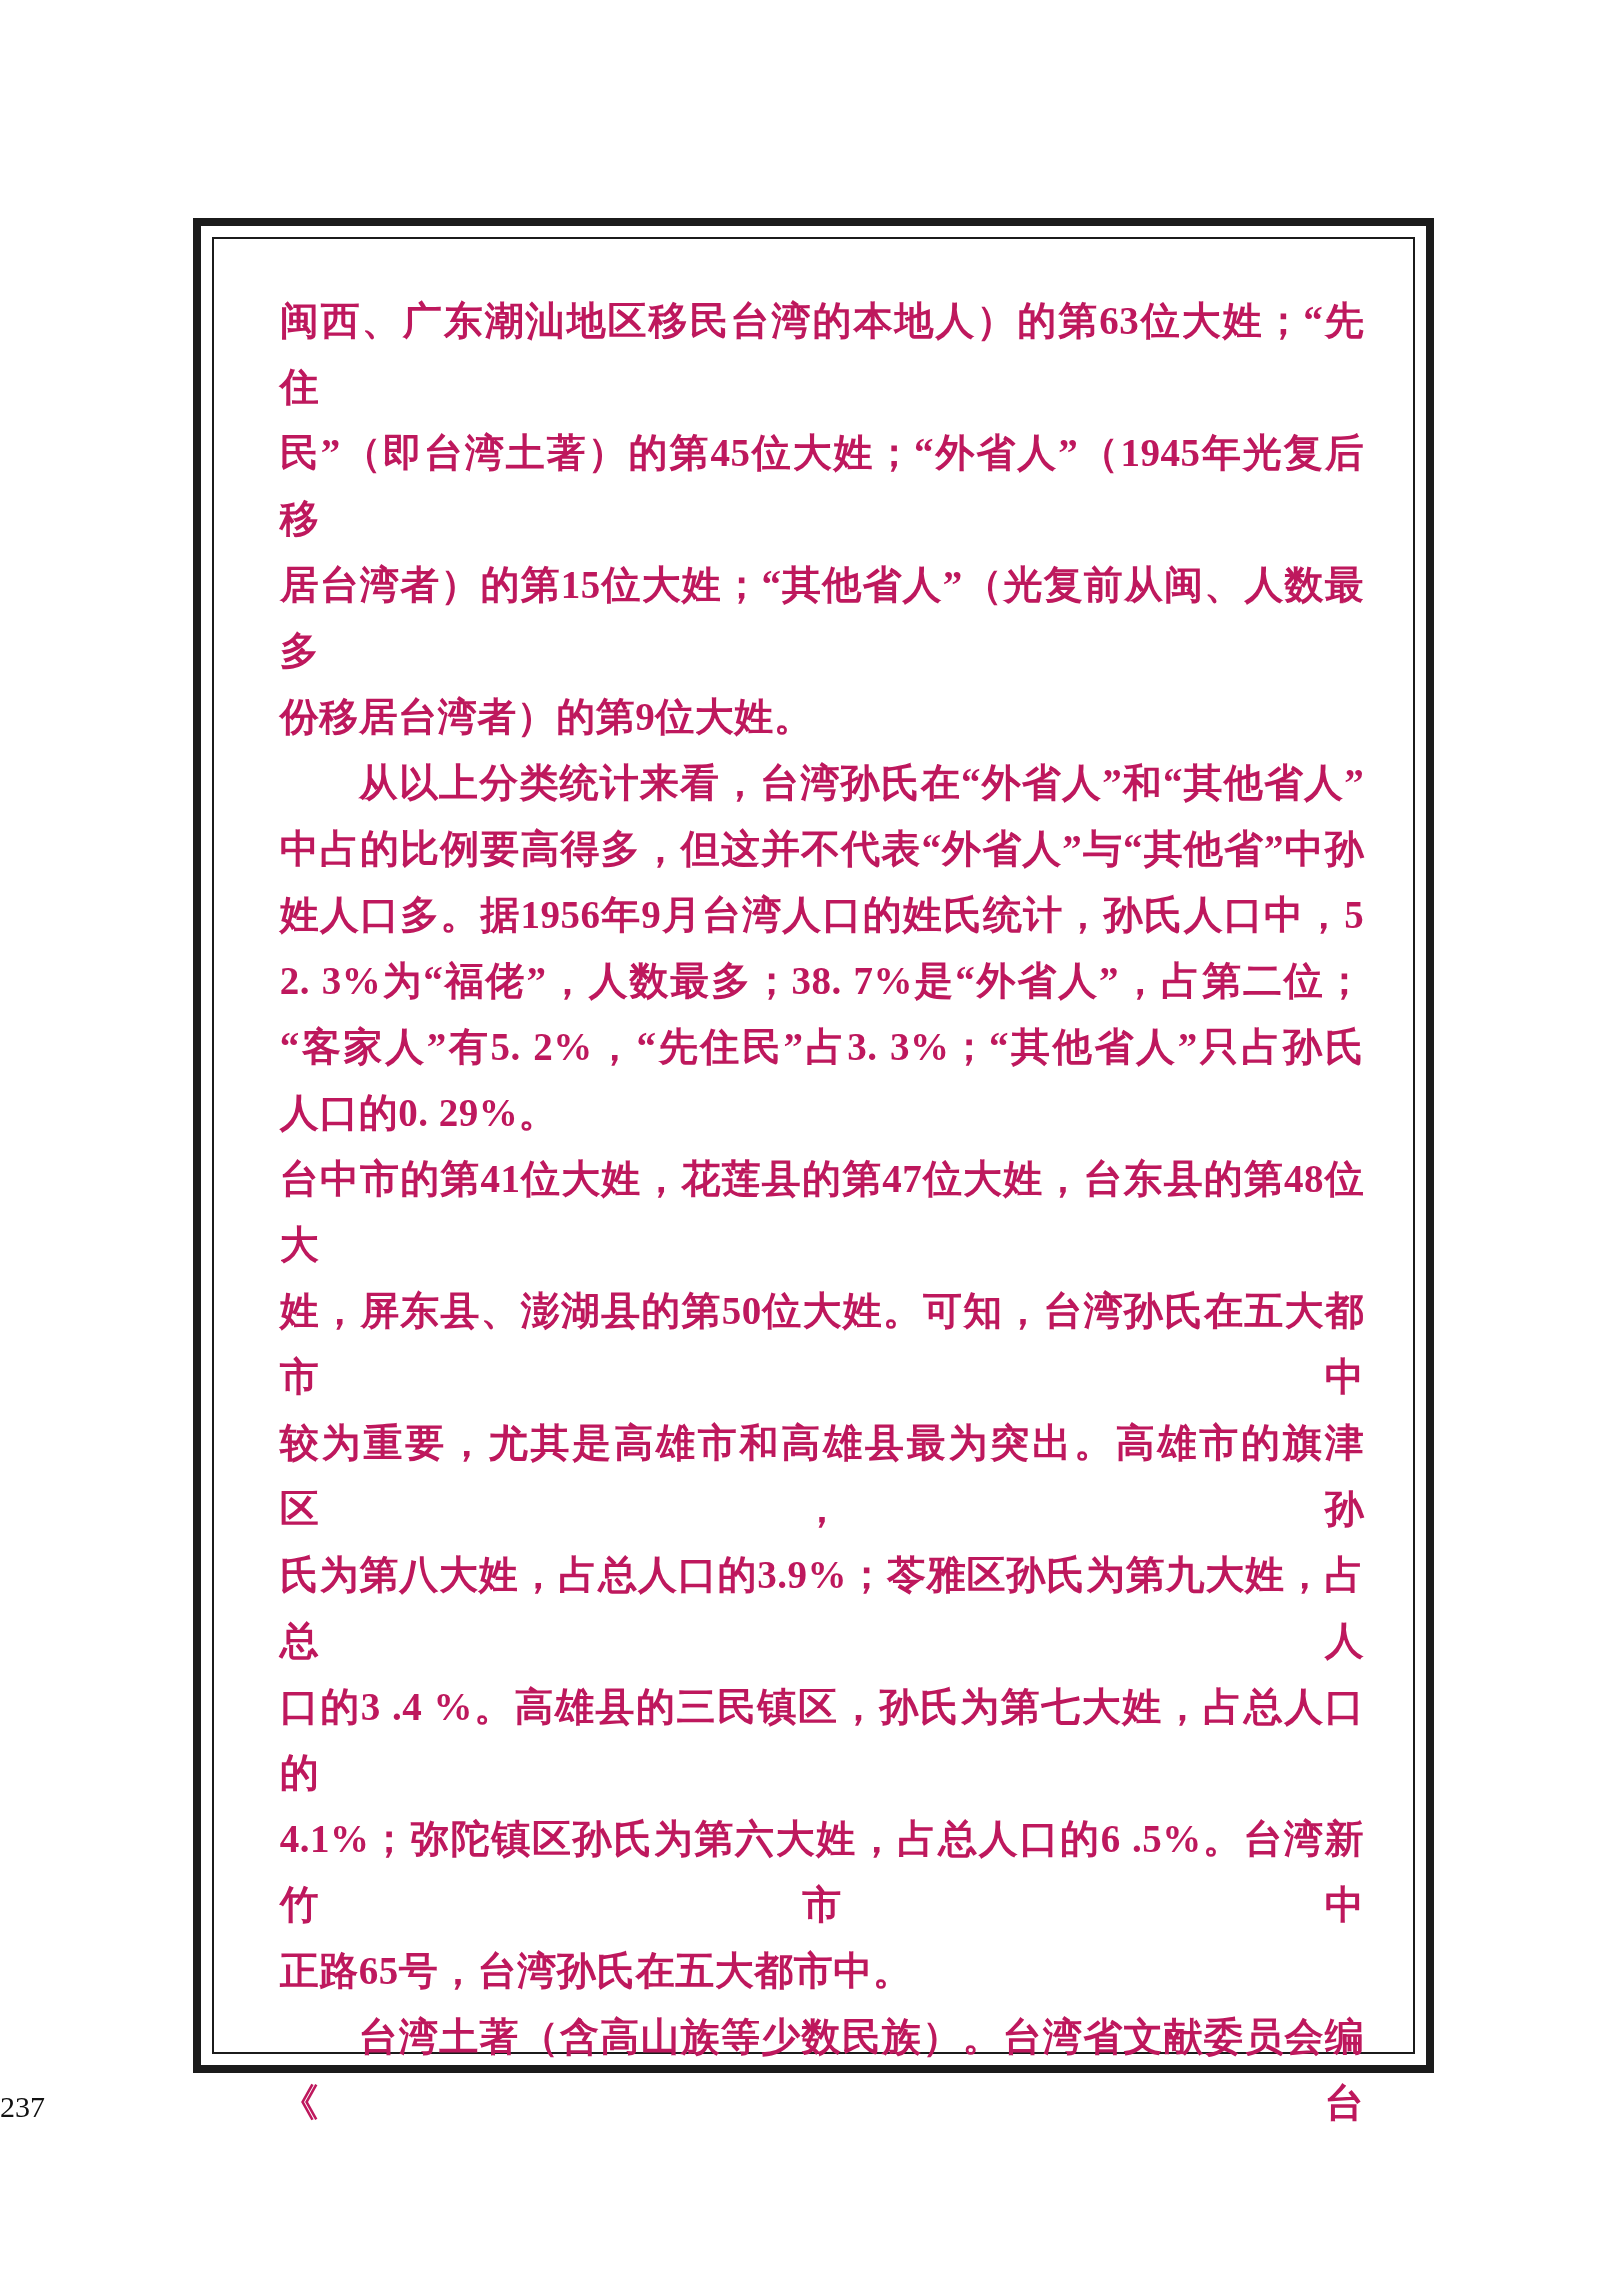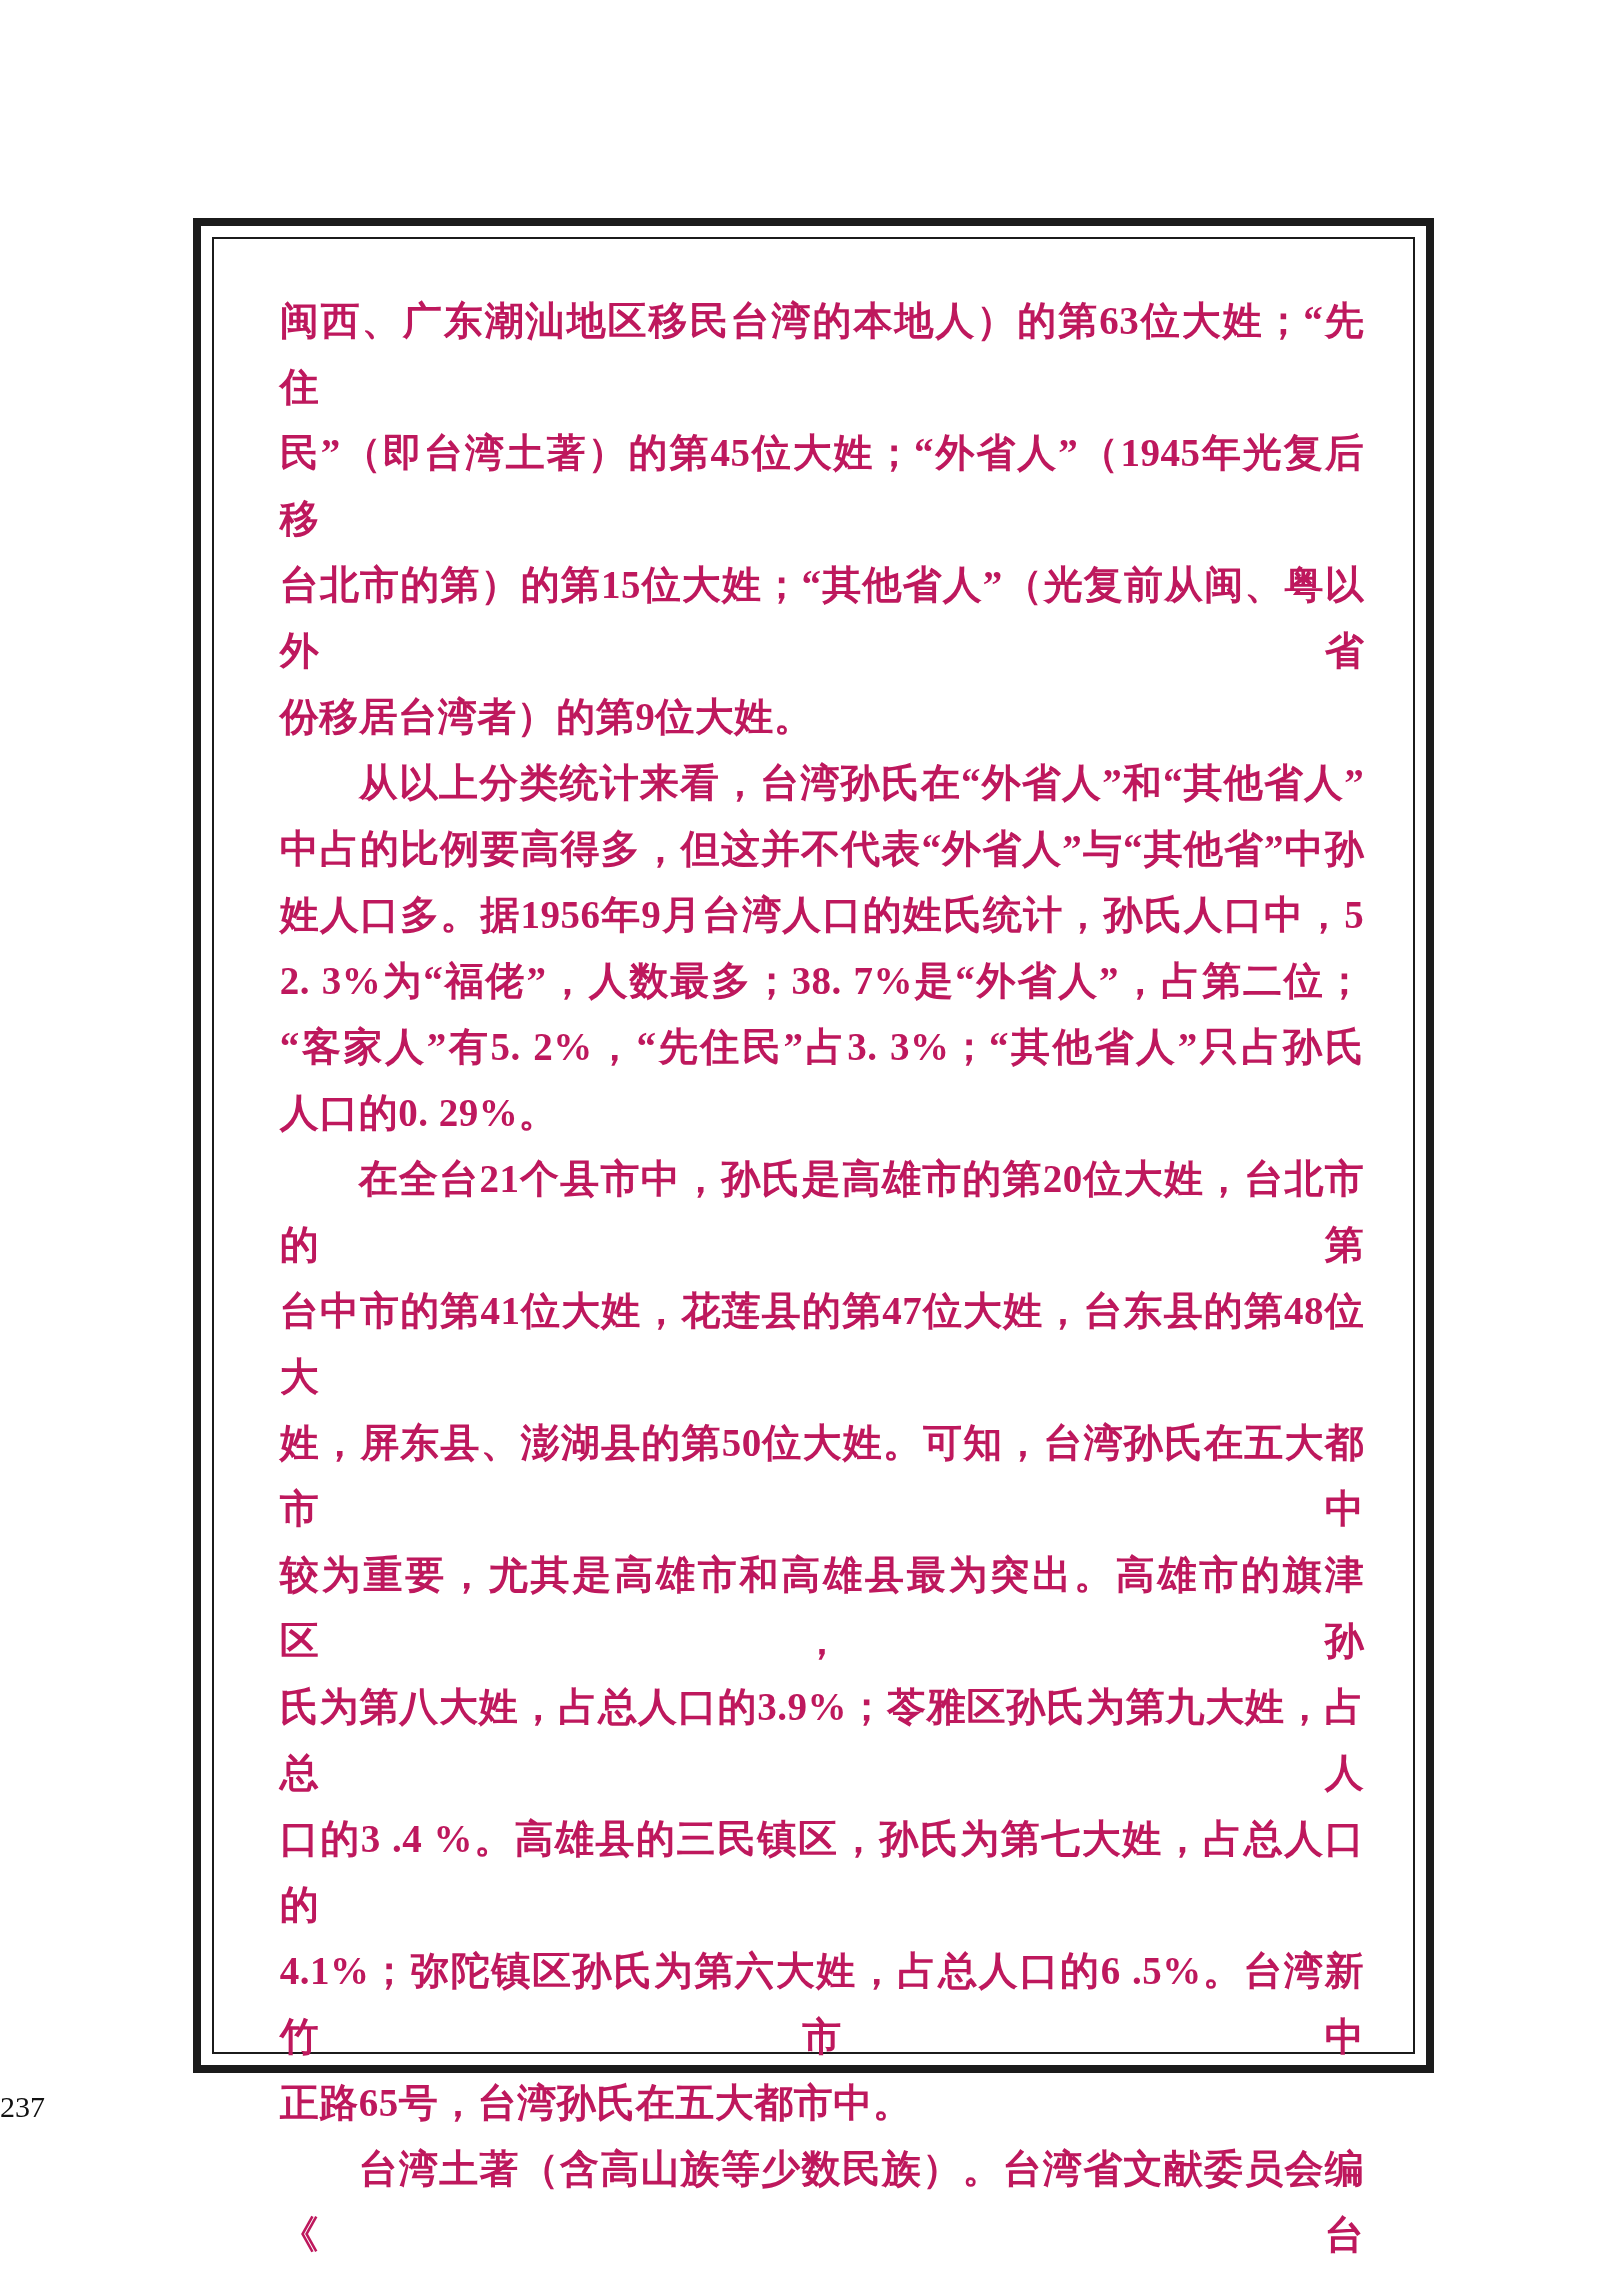--- a/index.html
+++ b/index.html
@@ -71,29 +71,28 @@
 </style>
 </head>
 <body>
 
 <div class="page">
   <div class="outer-frame">
     <div class="inner-frame">
       <div class="text-block">
         <p class="line">闽西、广东潮汕地区移民台湾的本地人）的第63位大姓；“先住</p>
         <p class="line">民”（即台湾土著）的第45位大姓；“外省人”（1945年光复后移</p>
-        <p class="line">台北市的第）的第15位大姓；“其他省人”（光复前从闽、粤以外省</p>
+        <p class="line">居台湾者）的第15位大姓；“其他省人”（光复前从闽、人数最多</p>
         <p class="line para-end">份移居台湾者）的第9位大姓。</p>
         <p class="line indent">从以上分类统计来看，台湾孙氏在“外省人”和“其他省人”</p>
         <p class="line">中占的比例要高得多，但这并不代表“外省人”与“其他省”中孙</p>
         <p class="line">姓人口多。据1956年9月台湾人口的姓氏统计，孙氏人口中，5</p>
         <p class="line">2. 3%为“福佬”，人数最多；38. 7%是“外省人”，占第二位；</p>
         <p class="line">“客家人”有5. 2%，“先住民”占3. 3%；“其他省人”只占孙氏</p>
         <p class="line para-end">人口的0. 29%。</p>
-        <p class="line indent">在全台21个县市中，孙氏是高雄市的第20位大姓，台北市的第</p>
         <p class="line">台中市的第41位大姓，花莲县的第47位大姓，台东县的第48位大</p>
         <p class="line">姓，屏东县、澎湖县的第50位大姓。可知，台湾孙氏在五大都市中</p>
         <p class="line">较为重要，尤其是高雄市和高雄县最为突出。高雄市的旗津区，孙</p>
         <p class="line">氏为第八大姓，占总人口的3.9%；苓雅区孙氏为第九大姓，占总人</p>
         <p class="line">口的3 .4 %。高雄县的三民镇区，孙氏为第七大姓，占总人口的</p>
         <p class="line">4.1%；弥陀镇区孙氏为第六大姓，占总人口的6 .5%。台湾新竹市中</p>
         <p class="line para-end">正路65号，台湾孙氏在五大都市中。</p>
         <p class="line indent">台湾土著（含高山族等少数民族）。台湾省文献委员会编《台</p>
 
       </div>

